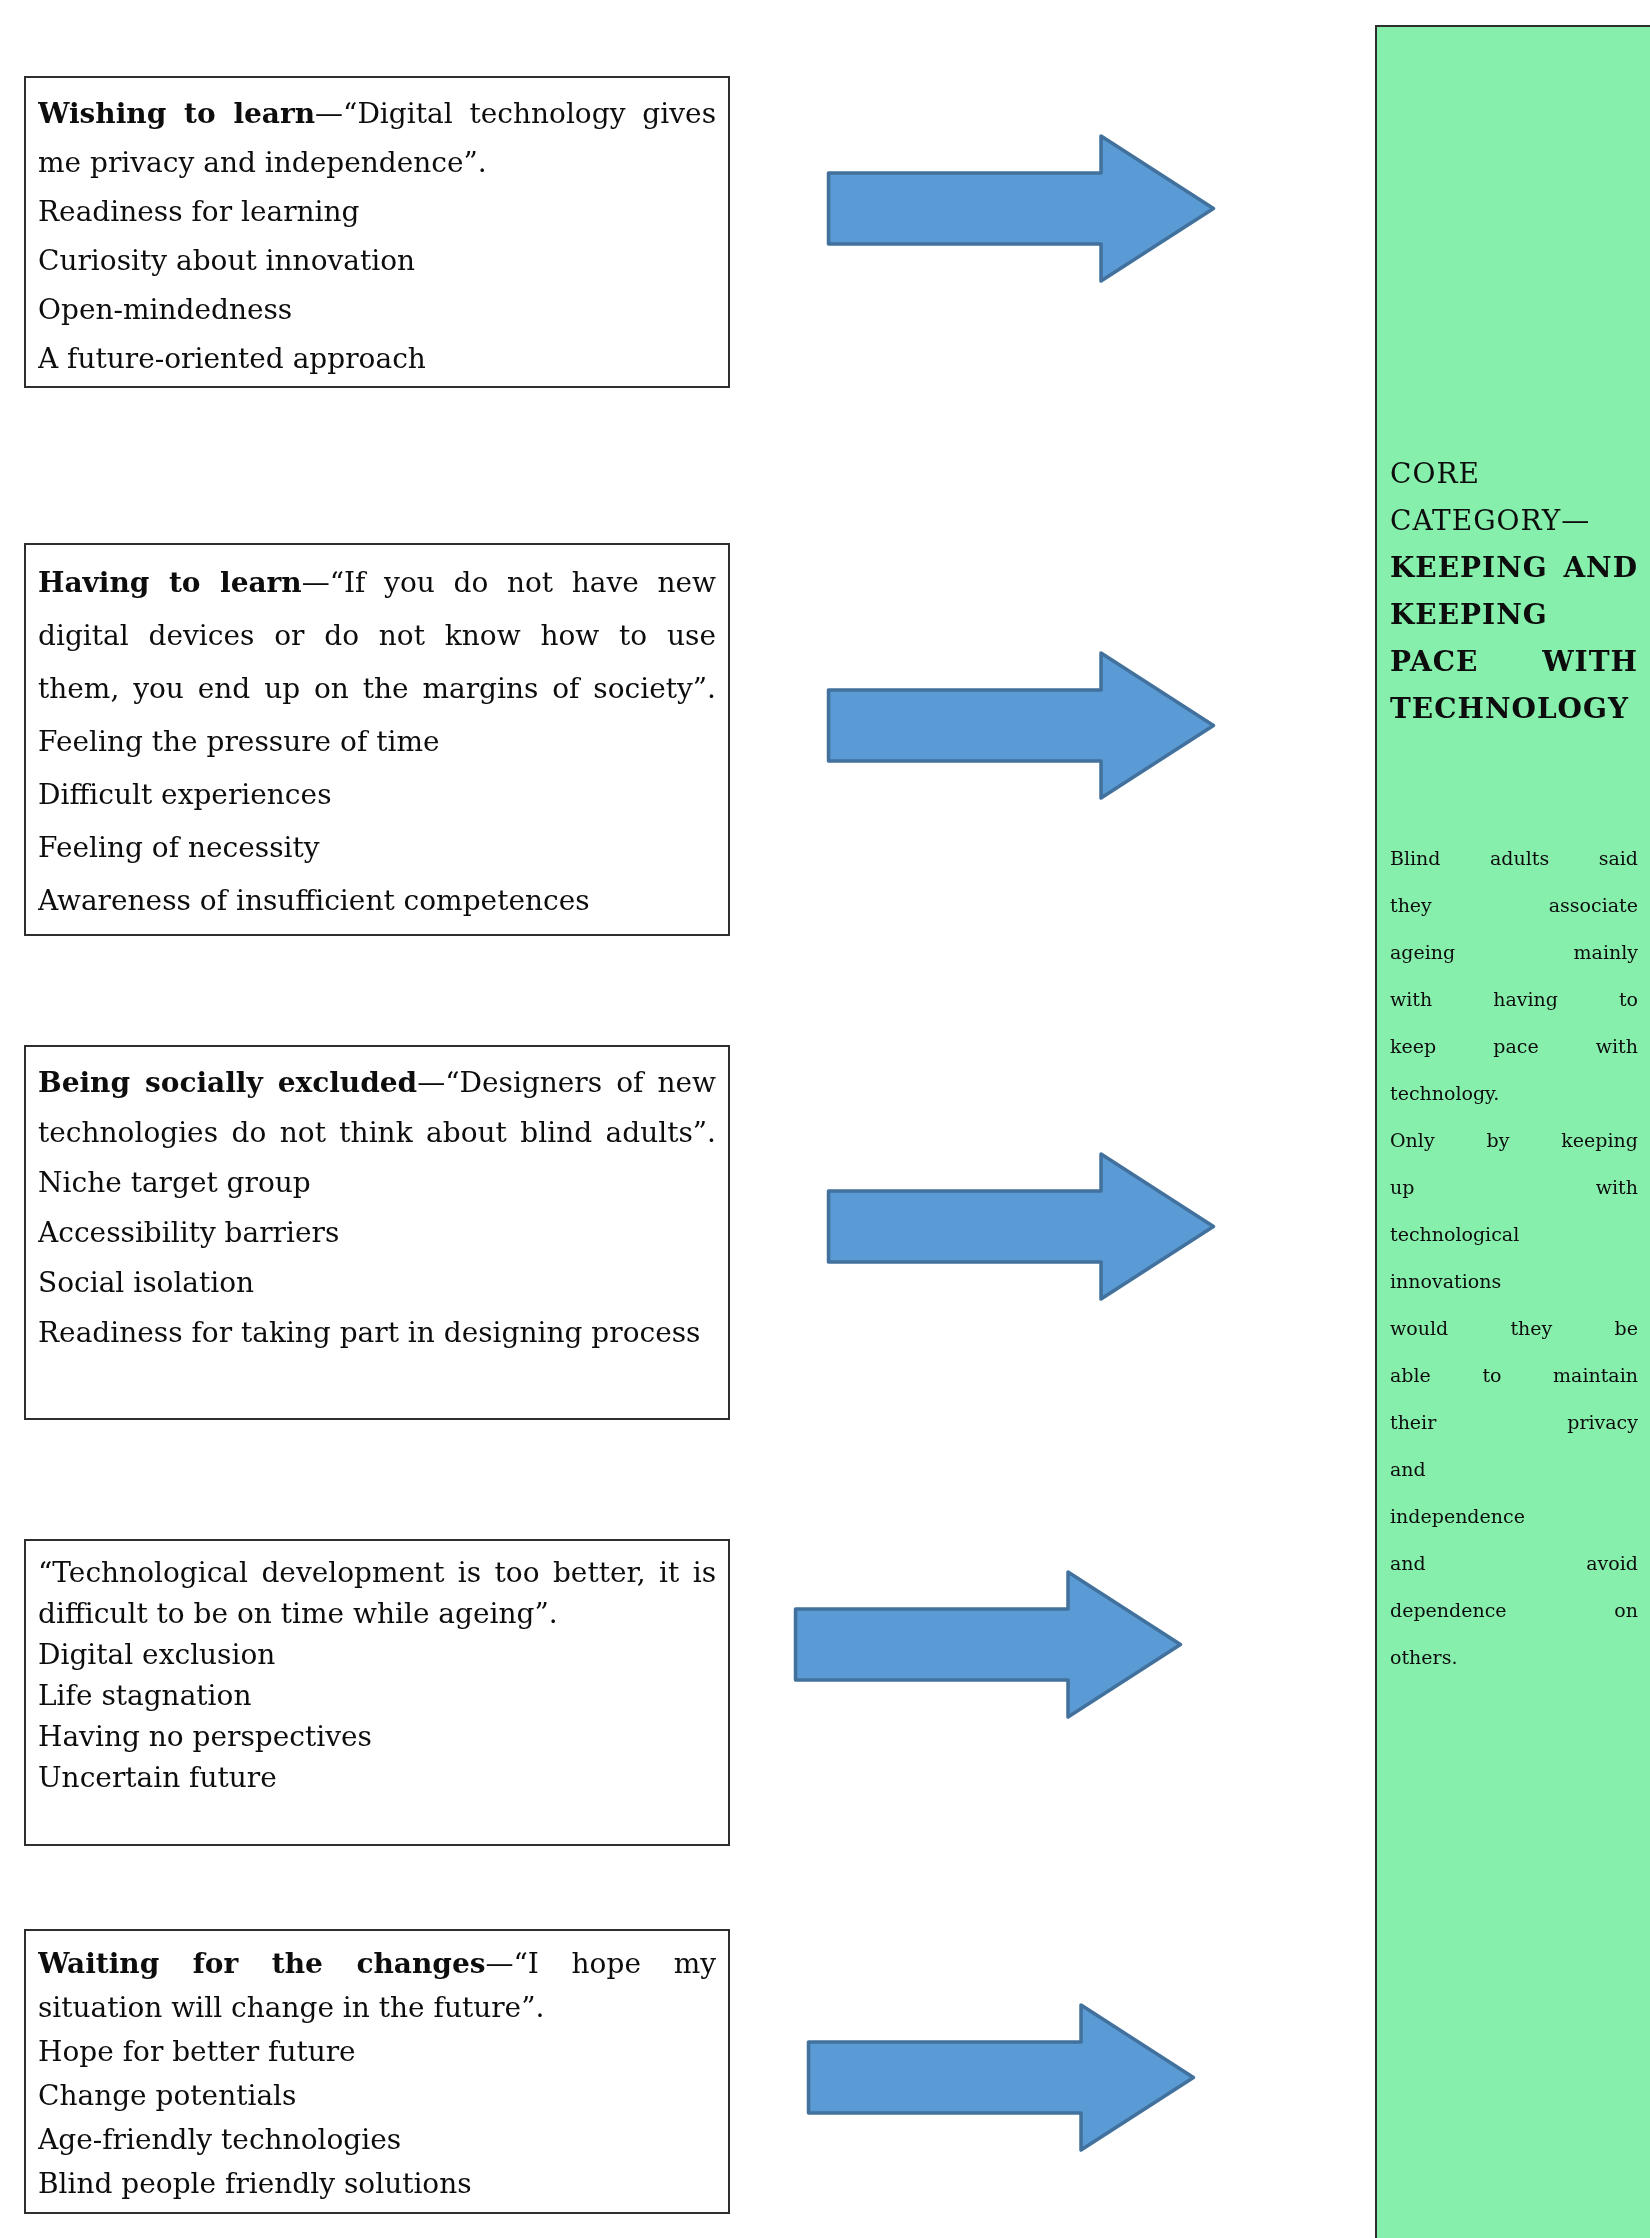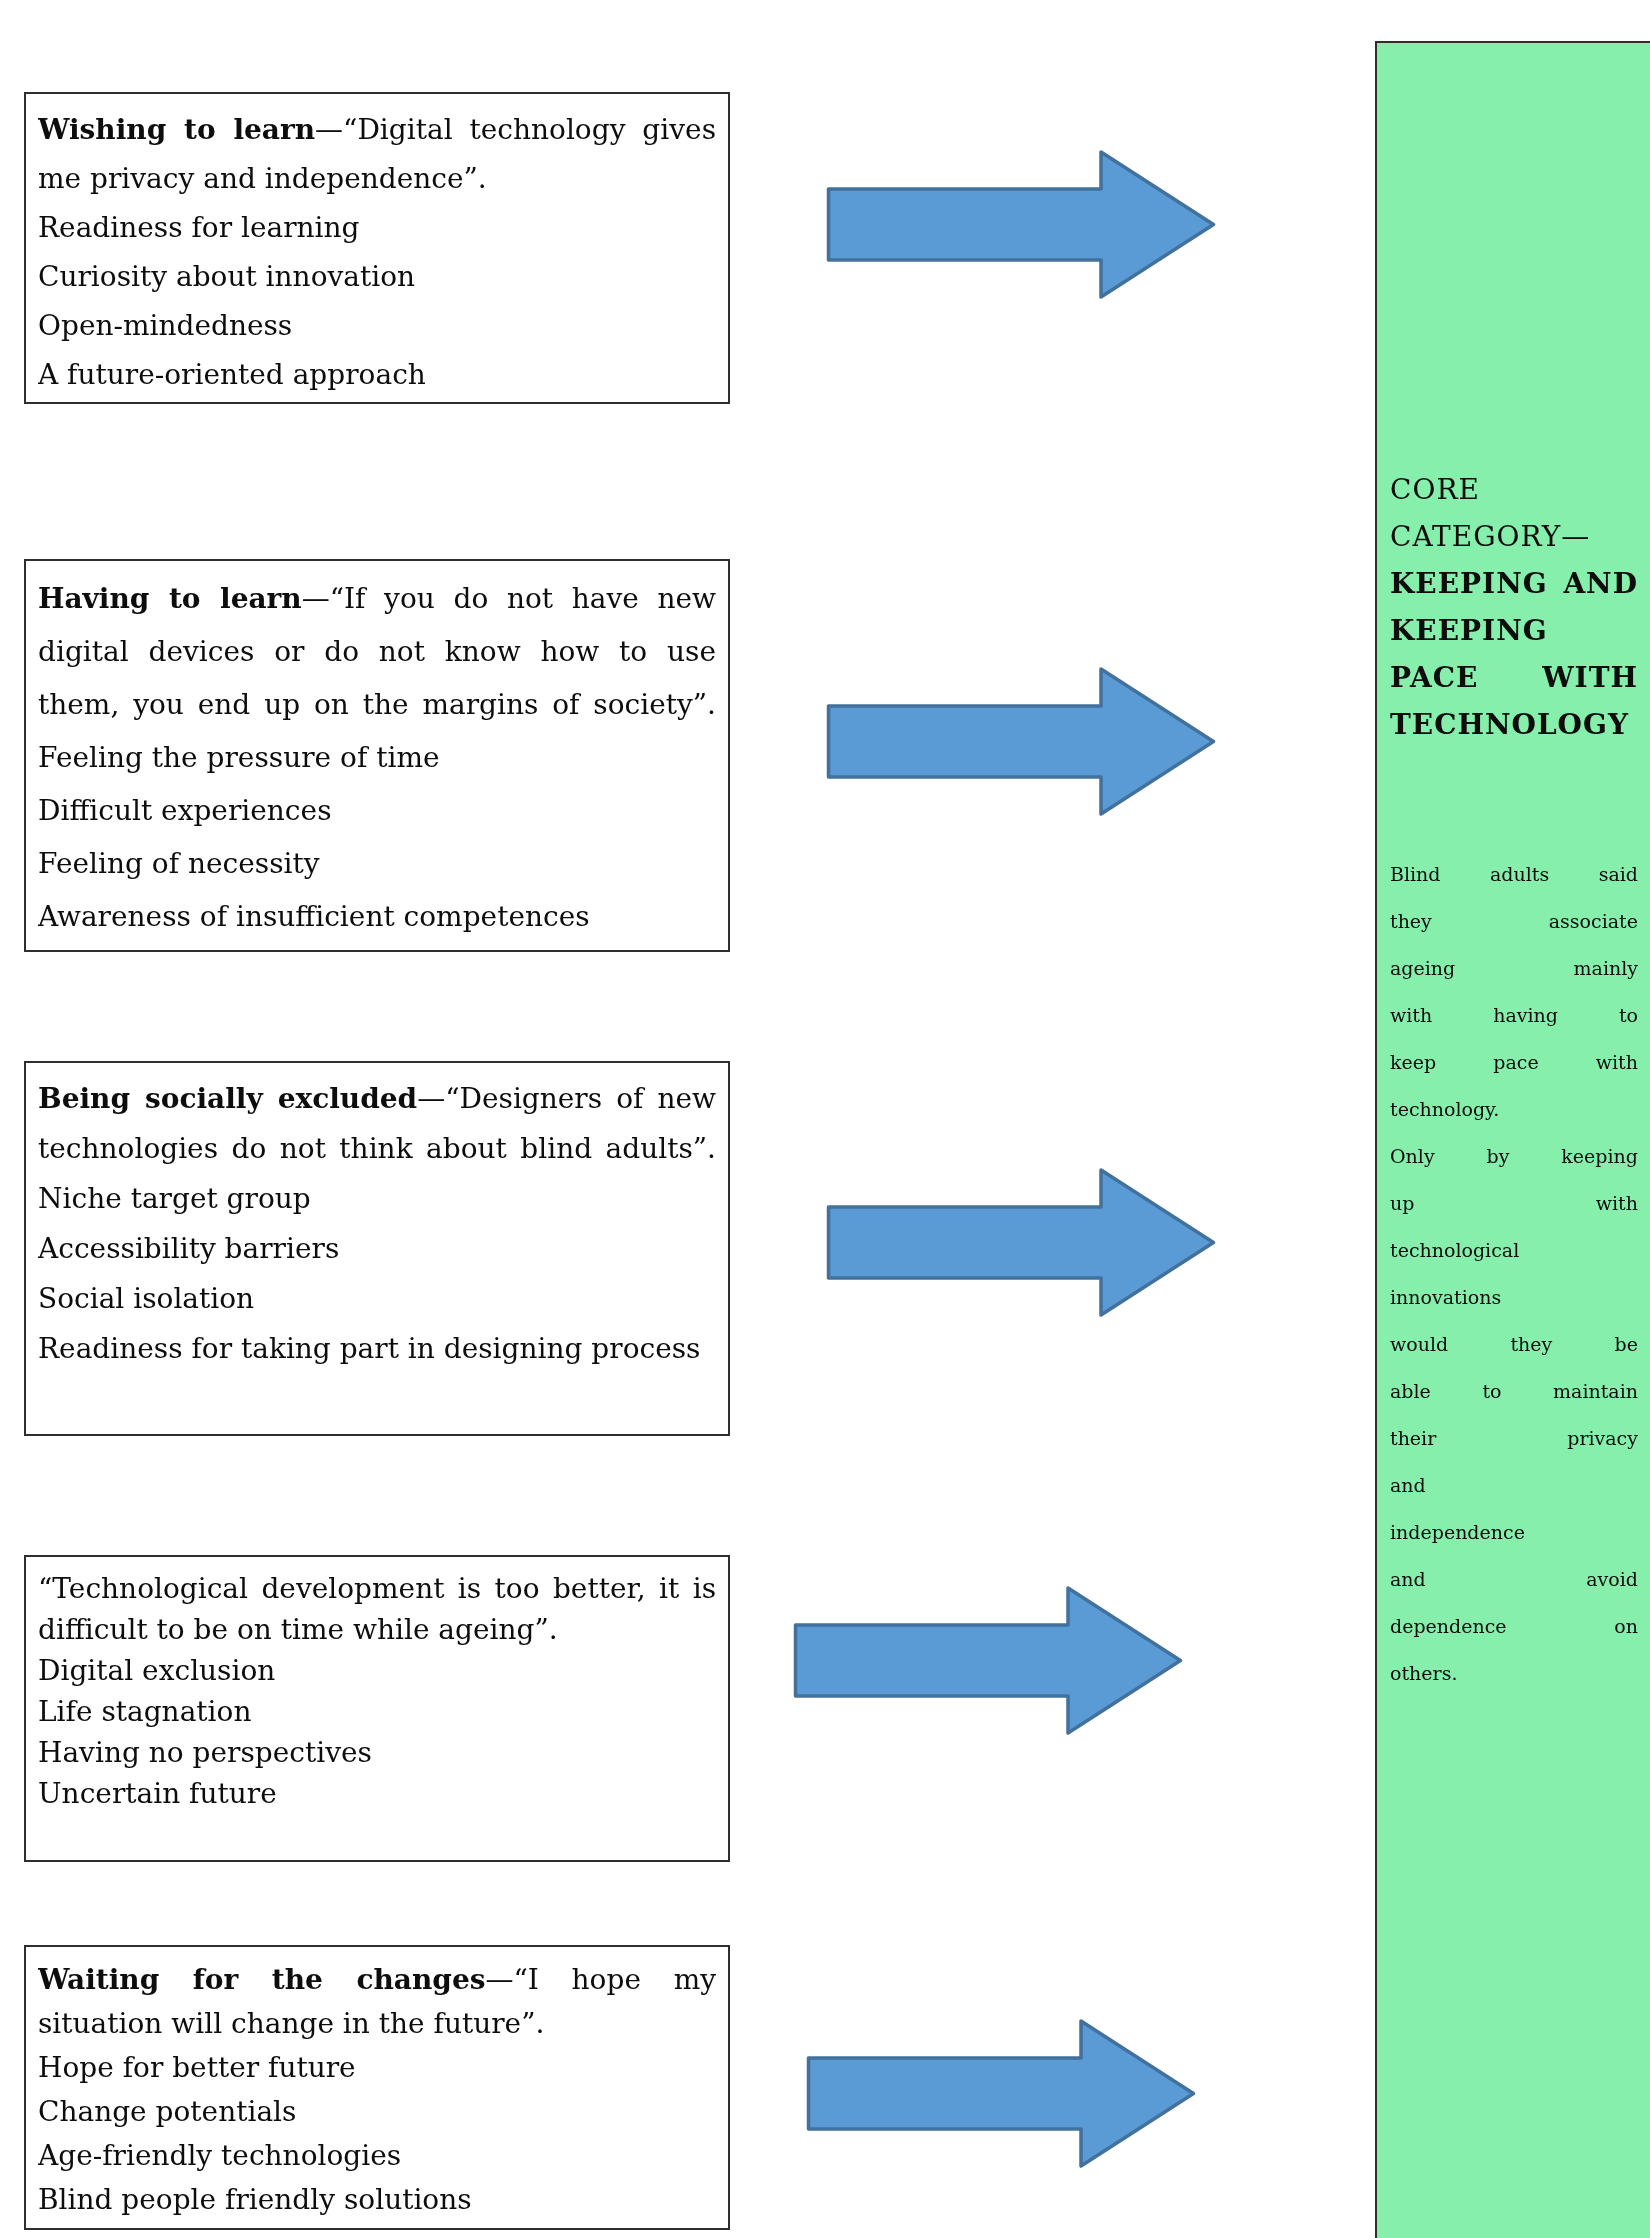--- a/index.html
+++ b/index.html
@@ -8,21 +8,21 @@
   }
   html,body{margin:0;padding:0;}
   body{
     width:1650px;height:2239px;
     background:#ffffff;
     font-family:"DejaVu Serif","Liberation Serif",serif;
     color:var(--ink);
     position:relative;
     overflow:hidden;
   }
-  .stage{position:absolute;inset:0;margin-top:16px;}
+  .stage{position:absolute;inset:0;}
   .cat-box{
     position:absolute;
     left:24px;width:706px;
     border:2px solid var(--border);
     background:#ffffff;
     box-sizing:border-box;
     padding:11px 12px 0 12px;
     overflow:hidden;
   }
   .line{

